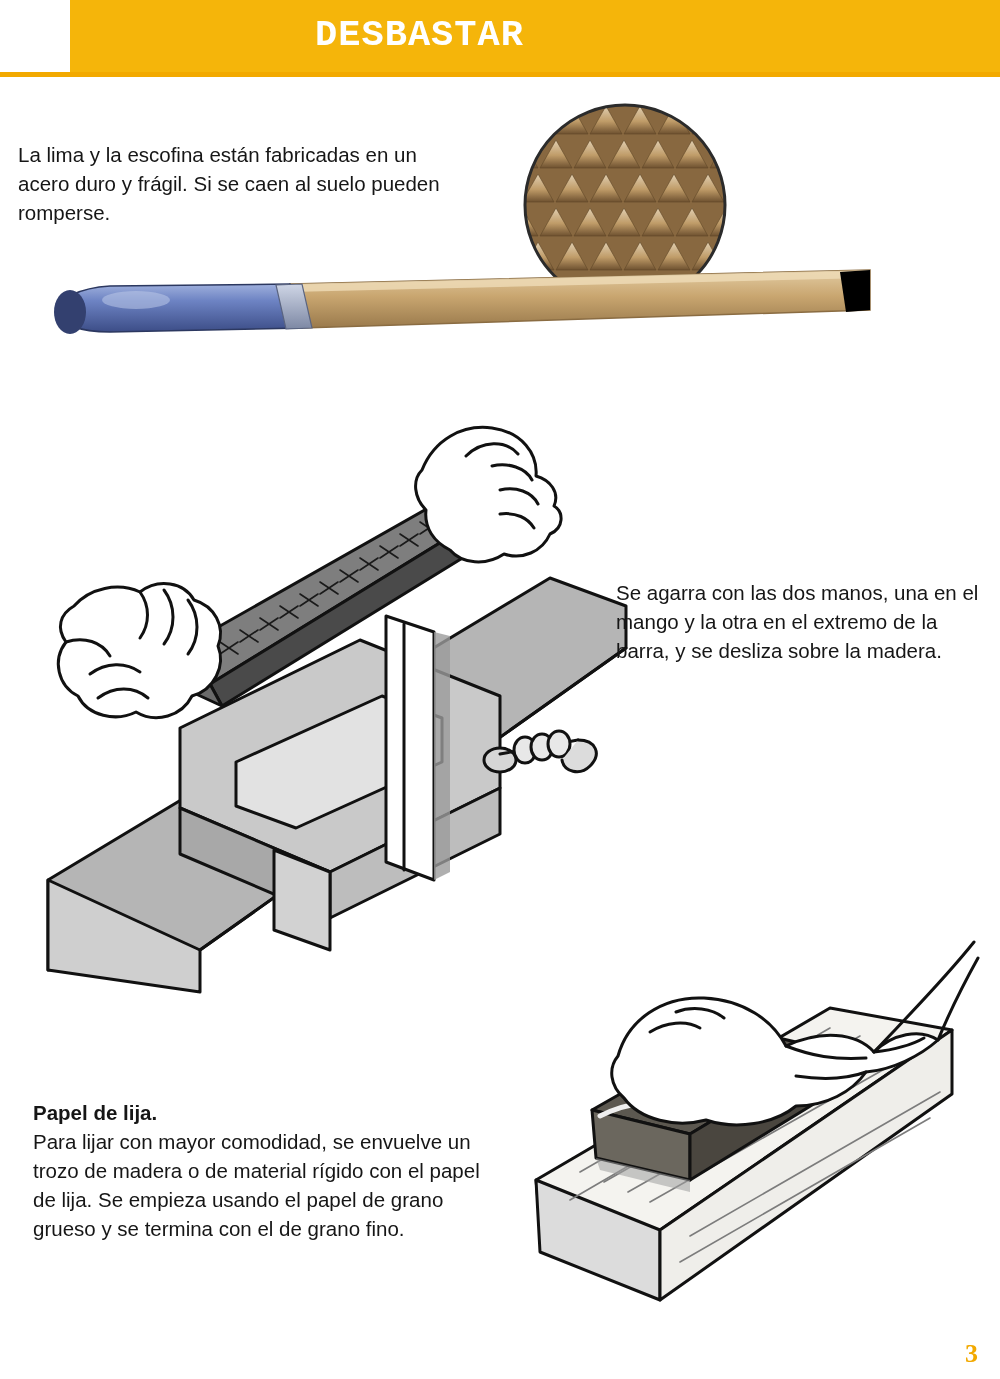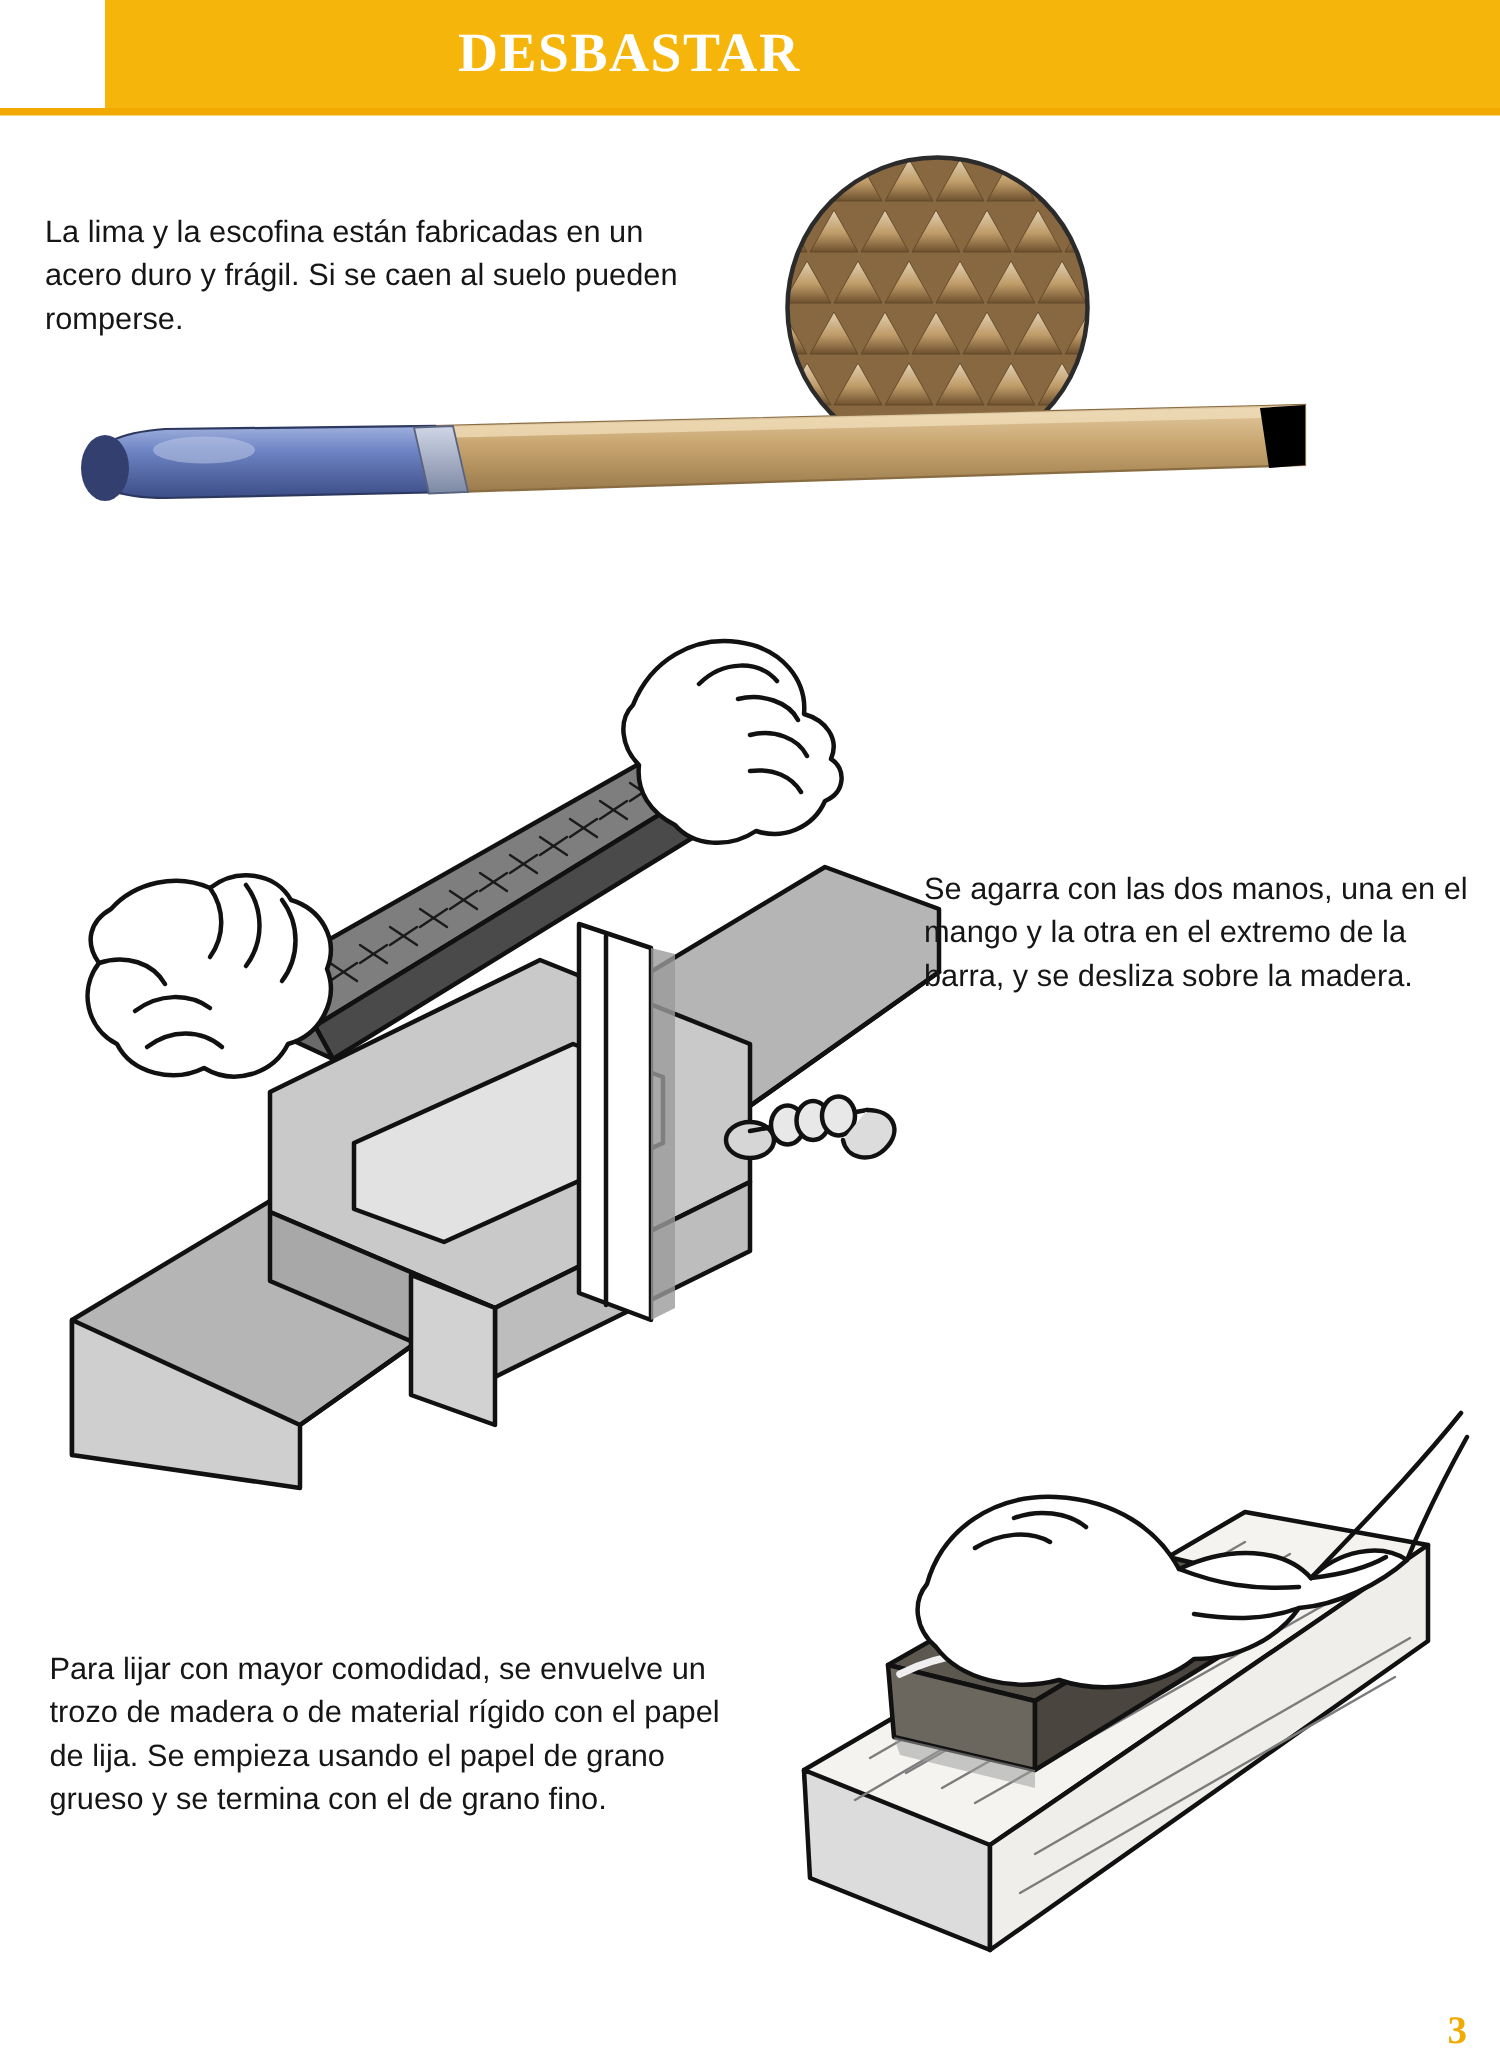--- a/index.html
+++ b/index.html
@@ -32,37 +32,37 @@
   }
   .header-title {
     position: absolute;
     left: 0; top: 14px;
     width: 839px;
     text-align: center;
     font-size: 37px;
     font-weight: bold;
     letter-spacing: 1px;
     color: #ffffff;
-    font-family: Liberation Serif, serif;
+    font-family: Liberation Mono, monospace;
   }
   .header-underline {
     position: absolute;
     left: 0; top: 72px;
     width: 1000px; height: 5px;
     background: #f2a900;
   }
 
   
   .para {
     position: absolute;
     font-size: 20.5px;
     line-height: 29px;
     color: #161616;
   }
-  #intro-text { left: 30px; top: 140px; width: 430px; }
+  #intro-text { left: 18px; top: 140px; width: 430px; }
   #lima-text  { left: 616px; top: 578px; width: 370px; }
   #lija-text  { left: 33px; top: 1098px; width: 470px; }
 
   .lead-line { display: block; font-weight: bold; }
 
   
   .art { position: absolute; }
 
   #file-art  { left: 40px;  top: 250px;  width: 850px; height: 140px; }
   #circle-art{ left: 520px; top: 100px;  width: 210px; height: 210px; }
@@ -327,16 +327,17 @@
       <path d="M150,152 C166,142 186,140 200,148"></path>
     </g>
 
     <g fill="#9f9f9f" opacity="0.55">
       <polygon points="96,278 190,300 190,312 100,290"></polygon>
     </g>
   </svg>
 </div>
 
 <div class="para" id="lija-text">
+  <span class="lead-line">Papel de lija.</span>
   <span>Para lijar con mayor comodidad, se envuelve un trozo de madera o de material rígido con el papel de lija. Se empieza usando el papel de grano grueso y se termina con el de grano fino.</span>
 </div>
 
 <div class="page-number">3</div>
 
 </body></html>

